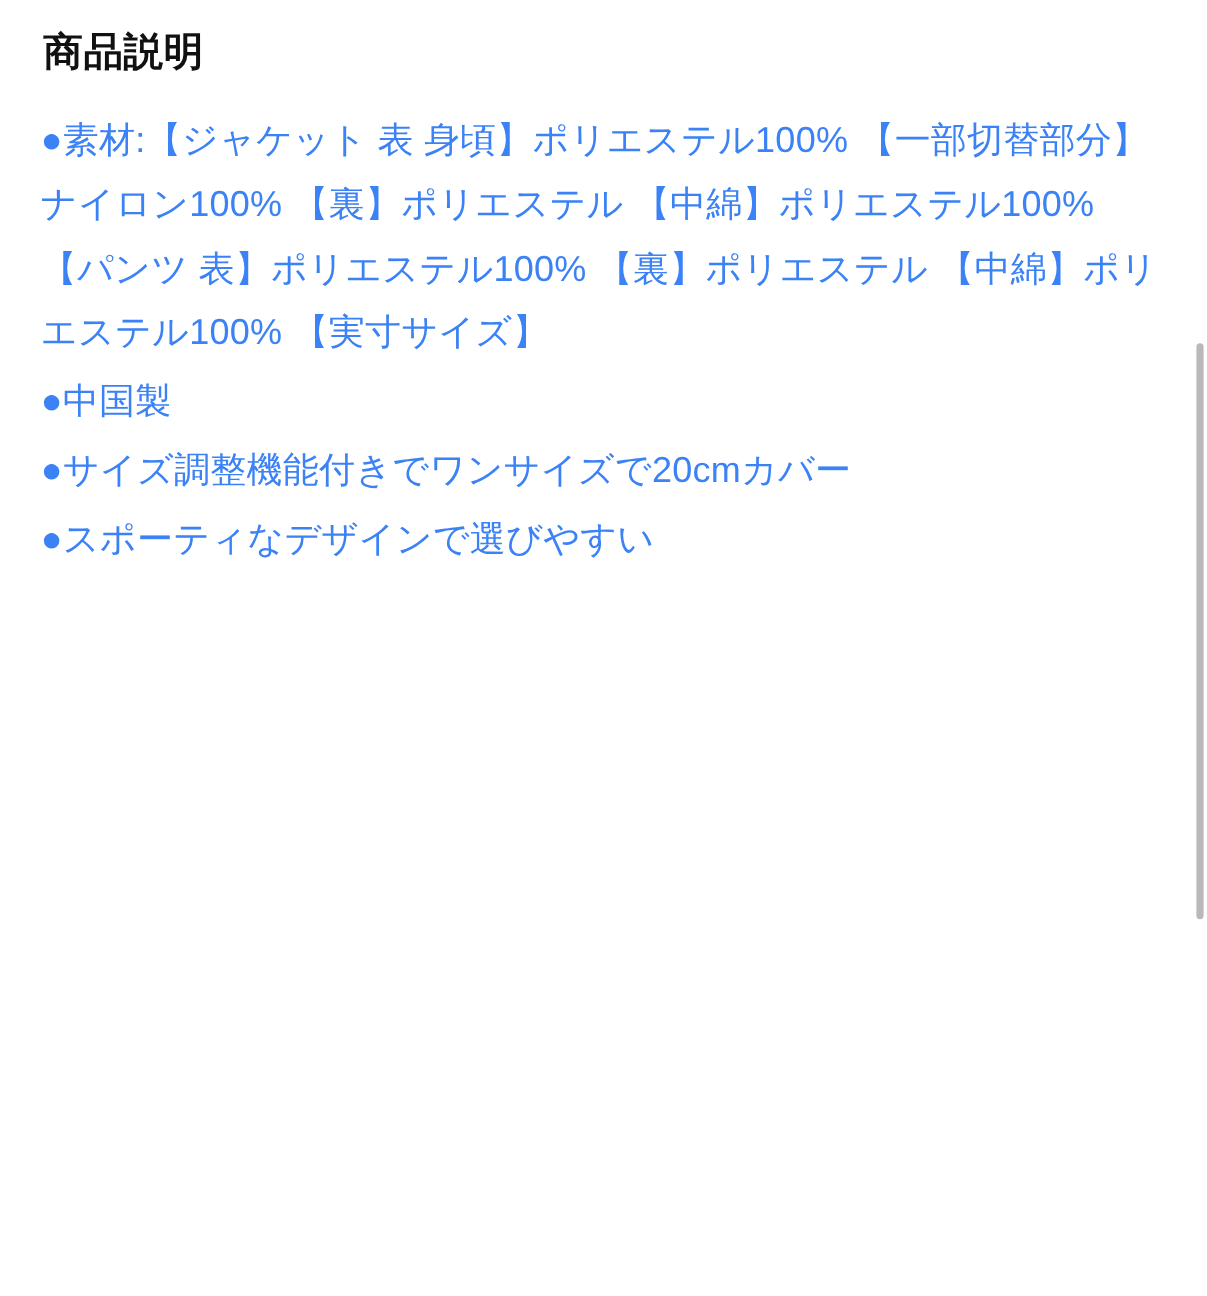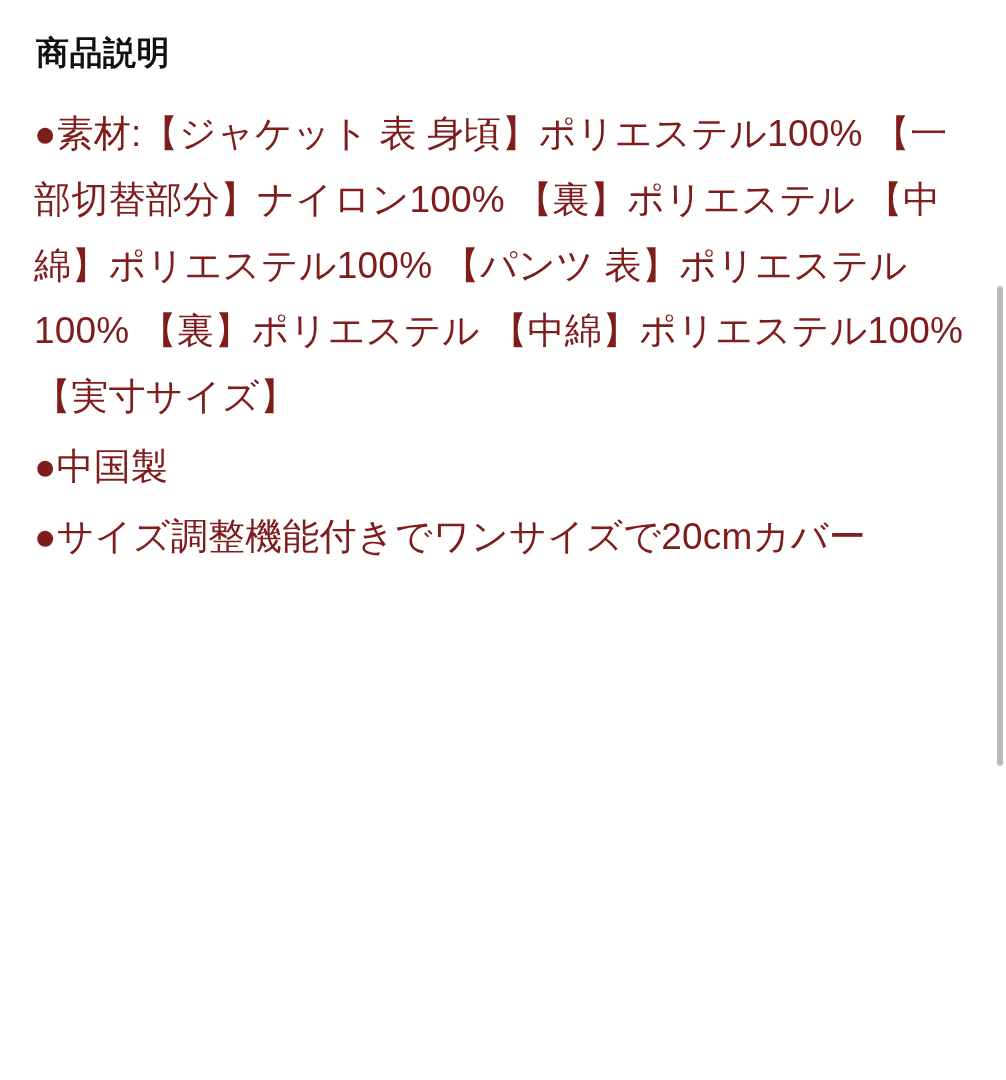--- a/index.html
+++ b/index.html
@@ -20,27 +20,27 @@
     width: 1006px;
     height: 1080px;
     padding: 16px 34px 0 34px;
     position: relative;
   }
   .section-title {
     font-size: 33px;
     font-weight: bold;
     letter-spacing: 0.5px;
     line-height: 1.3;
-    margin: 16px 0 26px 2px;
+    margin: 6px 0 26px 2px;
     color: #111111;
   }
   .desc-body {
-    font-size: 37px;
+    font-size: 30px;
     line-height: 1.78;
-    color: #7f1d1d;
+    color: #3b82f6;
     letter-spacing: 0.2px;
   }
   .desc-line {
     margin: 0 0 4px 0;
     word-break: break-word;
   }
   .scrollbar-track {
     position: absolute;
     right: 3px;
     top: 0;
@@ -62,18 +62,19 @@
 <body>
 
 <div class="page">
 
   <h1 class="section-title">商品説明</h1>
 
   <div class="desc-body">
     <p class="desc-line">●素材:【ジャケット 表 身頃】ポリエステル100% 【一部切替部分】ナイロン100% 【裏】ポリエステル 【中綿】ポリエステル100% 【パンツ 表】ポリエステル100% 【裏】ポリエステル 【中綿】ポリエステル100% 【実寸サイズ】</p>
     <p class="desc-line">●中国製</p>
     <p class="desc-line">●サイズ調整機能付きでワンサイズで20cmカバー</p>
+    <p class="desc-line">●スポーティなデザインで選びやすい</p>
   </div>
 
   <div class="scrollbar-track"></div>
   <div class="scrollbar-thumb"></div>
 
 </div>
 
 </body></html>

